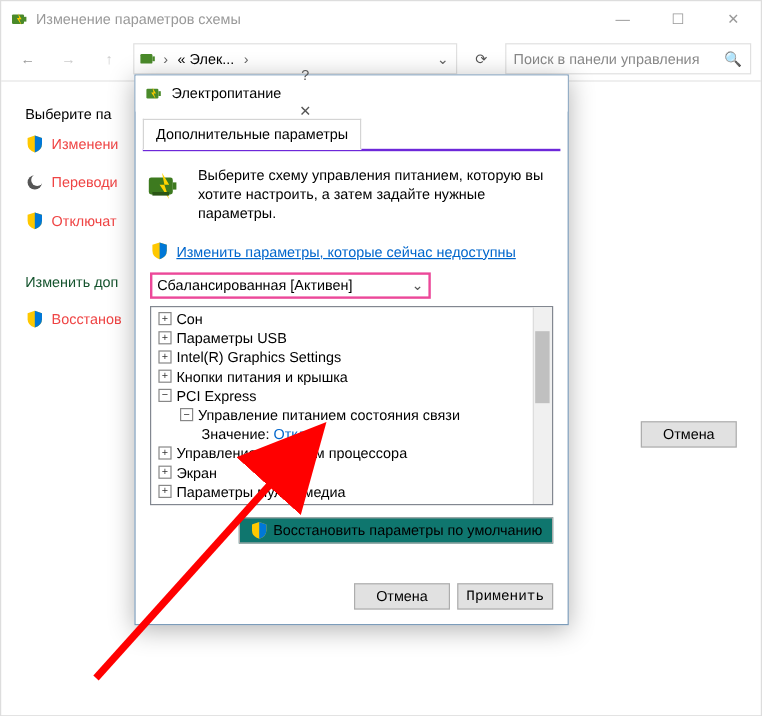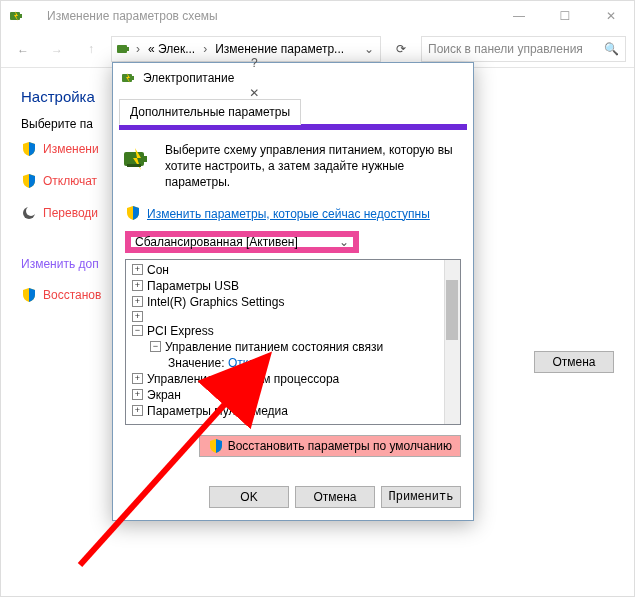--- a/index.html
+++ b/index.html
@@ -102,21 +102,21 @@
   }
   .side-link {
     display: flex;
     align-items: center;
     gap: 6px;
     color: #ef4444;
     margin-bottom: 16px;
     white-space: nowrap;
     cursor: pointer;
   }
-  .side-link.plain { color: #8b5cf6; }
+  .side-link.plain { color: #14532d; }
   .shield-icon, .battery-icon, .sleep-icon {
     width: 16px; height: 16px;
     flex-shrink: 0;
   }
   .parent-buttons {
     position: absolute;
     right: 20px;
     top: 350px;
     display: flex;
     gap: 8px;
@@ -155,21 +155,21 @@
     align-items: center;
     padding: 0 0 0 8px;
     background: #fff;
   }
   .dialog-titlebar .sys-btn { color: #555; }
   .dialog-body {
     padding: 6px;
   }
   .tab-header {
     display: flex;
-    border-bottom: 6px solid #6d28d9;
+    border-bottom: 2px solid #6d28d9;
     margin-bottom: 8px;
   }
   .tab {
     padding: 5px 10px;
     border: 1px solid #d4d4d4;
     border-bottom: 1px solid #fff;
     background: #fff;
     margin-bottom: -1px;
     font-size: 12px;
   }
@@ -191,21 +191,21 @@
     padding-left: 6px;
   }
   .link-row a {
     color: #0066cc;
     text-decoration: underline;
     cursor: pointer;
   }
   .combo {
     width: 234px;
     height: 22px;
-    border: 6px solid #ec4899;
+    border: 2px solid #ec4899;
     display: flex;
     align-items: center;
     padding: 0 4px;
     margin: 0 0 6px 6px;
     background: #fff;
     font-size: 12px;
   }
   .combo .chev { margin-left: auto; color: #555; }
   .tree-box {
     border: 1px solid #828790;
@@ -238,21 +238,21 @@
   .tree-lvl2 { padding-left: 24px; }
   .tree-lvl3 { padding-left: 42px; }
   .tree-value { color: #0066cc; cursor: pointer; }
   .restore-row {
     display: flex;
     justify-content: flex-end;
     margin: 10px 6px 0 6px;
   }
   .restore-btn {
     border: 1px solid #adadad;
-    background: #fca5a5;
+    background: #0f766e;
     height: 22px;
     padding: 0 8px;
     display: flex;
     align-items: center;
     gap: 4px;
     font-size: 12px;
     cursor: pointer;
   }
   .dialog-footer {
     position: absolute;
@@ -285,72 +285,70 @@
 </head>
 <body>
 
 <div class="parent-window">
   <div class="titlebar">
     <svg class="battery-icon" viewBox="0 0 16 16">
         <rect x="1" y="4" width="10" height="8" rx="1" fill="#4a8a2a"></rect>
         <rect x="11" y="6" width="2" height="4" fill="#4a8a2a"></rect>
         <path d="M6 3 L9 8 L7 8 L9 13 L5 7 L7 7 Z" fill="#fc0"></path>
       </svg>
-    <span style="margin-left:22px">Изменение параметров схемы</span>
+    <span style="margin-left:5px">Изменение параметров схемы</span>
     <div class="sys-buttons">
       <div class="sys-btn">—</div>
       <div class="sys-btn">☐</div>
       <div class="sys-btn">✕</div>
     </div>
   </div>
   <div class="nav-row">
     <div class="nav-arrow">←</div>
     <div class="nav-arrow" style="color:#ccc">→</div>
     <div class="nav-arrow" style="color:#ccc">↑</div>
     <div class="breadcrumb">
       <svg class="battery-icon" viewBox="0 0 16 16">
           <rect x="1" y="4" width="10" height="8" rx="1" fill="#4a8a2a"></rect>
           <rect x="11" y="6" width="2" height="4" fill="#4a8a2a"></rect>
         </svg>
       <span class="breadcrumb-sep">›</span>
       <span class="breadcrumb-seg">« Элек...</span>
       <span class="breadcrumb-sep">›</span>
-      <span class="breadcrumb-seg" style="flex:1">Изменение параметр...</span>
       <span class="breadcrumb-sep" style="margin-left:auto">⌄</span>
     </div>
     <div class="refresh-box">⟳</div>
     <div class="search-box">
       <span>Поиск в панели управления</span>
       <span class="mag">🔍</span>
     </div>
   </div>
   <div class="parent-content">
     <div class="parent-sidebar">
-      <div class="section-title">Настройка</div>
       <div class="section-subtitle">Выберите па</div>
       <div class="side-link">
         <svg class="shield-icon" viewBox="0 0 16 16">
             <path d="M8 1 L14 3 L14 8 Q14 13 8 15 Q2 13 2 8 L2 3 Z" fill="#ffc800"></path>
             <path d="M8 1 L14 3 L14 8 Q14 13 8 15 Z" fill="#0078d7"></path>
           </svg>
         <span>Изменени</span>
       </div>
       <div class="side-link">
+        <svg class="sleep-icon" viewBox="0 0 16 16">
+            <circle cx="8" cy="8" r="6" fill="#555"></circle>
+            <circle cx="10" cy="6" r="5" fill="#fff"></circle>
+          </svg>
+        <span>Переводи</span>
+      </div>
+      <div class="side-link">
         <svg class="shield-icon" viewBox="0 0 16 16">
             <path d="M8 1 L14 3 L14 8 Q14 13 8 15 Q2 13 2 8 L2 3 Z" fill="#ffc800"></path>
             <path d="M8 1 L14 3 L14 8 Q14 13 8 15 Z" fill="#0078d7"></path>
           </svg>
         <span>Отключат</span>
-      </div>
-      <div class="side-link">
-        <svg class="sleep-icon" viewBox="0 0 16 16">
-            <circle cx="8" cy="8" r="6" fill="#555"></circle>
-            <circle cx="10" cy="6" r="5" fill="#fff"></circle>
-          </svg>
-        <span>Переводи</span>
       </div>
       <div style="height:20px"></div>
       <div class="side-link plain" style="gap:0">
         <span>Изменить доп</span>
       </div>
       <div class="side-link">
         <svg class="shield-icon" viewBox="0 0 16 16">
             <path d="M8 1 L14 3 L14 8 Q14 13 8 15 Q2 13 2 8 L2 3 Z" fill="#ffc800"></path>
             <path d="M8 1 L14 3 L14 8 Q14 13 8 15 Z" fill="#0078d7"></path>
           </svg>
@@ -409,20 +407,21 @@
         <div class="tree-item tree-lvl1">
             <span class="tree-toggle">+</span>
             <span>Параметры USB</span>
           </div>
         <div class="tree-item tree-lvl1">
             <span class="tree-toggle">+</span>
             <span>Intel(R) Graphics Settings</span>
           </div>
         <div class="tree-item tree-lvl1">
             <span class="tree-toggle">+</span>
+            <span>Кнопки питания и крышка</span>
           </div>
         <div class="tree-item tree-lvl1">
             <span class="tree-toggle">−</span>
             <span>PCI Express</span>
           </div>
         <div class="tree-item tree-lvl2">
             <span class="tree-toggle">−</span>
             <span>Управление питанием состояния связи</span>
           </div>
         <div class="tree-item tree-lvl3">
@@ -450,21 +449,20 @@
       <div class="restore-btn">
         <svg class="shield-icon" viewBox="0 0 16 16">
             <path d="M8 1 L14 3 L14 8 Q14 13 8 15 Q2 13 2 8 L2 3 Z" fill="#ffc800"></path>
             <path d="M8 1 L14 3 L14 8 Q14 13 8 15 Z" fill="#0078d7"></path>
           </svg>
         <span>Восстановить параметры по умолчанию</span>
       </div>
     </div>
   </div>
   <div class="dialog-footer">
-    <div class="btn">OK</div>
     <div class="btn">Отмена</div>
     <div class="btn disabled">Применить</div>
   </div>
 </div>
 
 <svg class="arrow-svg" width="230" height="230">
   <defs>
     <marker id="arrowhead" markerWidth="12" markerHeight="12" refX="9" refY="6" orient="auto">
       <polygon points="0 0, 12 6, 0 12" fill="#ff0000"></polygon>
     </marker>

